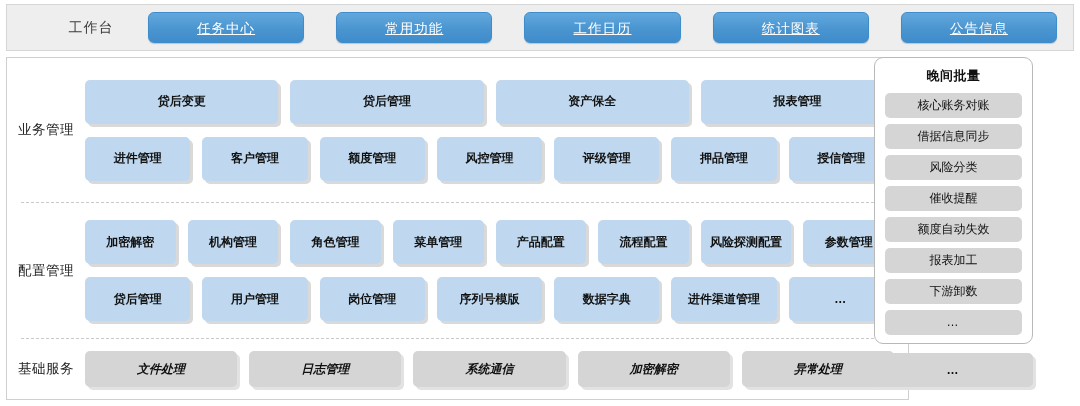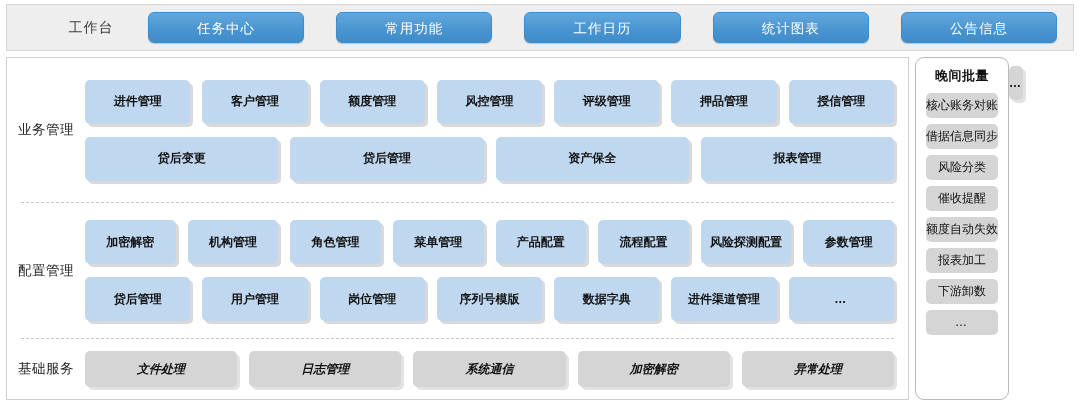--- a/index.html
+++ b/index.html
@@ -32,20 +32,21 @@
     height:31px;line-height:31px;
     border-radius:6px;
     text-align:center;
     color:#ffffff;font-size:13.5px;
     letter-spacing:1px;
     background:linear-gradient(180deg,#62a8dd 0%,#4a95d0 55%,#3f8ccb 100%);
     box-shadow:0 1px 1px rgba(0,0,0,.18);
     border:1px solid #3f8ccb;
     box-sizing:border-box;
     cursor:pointer;
+    text-decoration:underline;
   }
 
   
   .frame{
     position:absolute;left:6px;top:57px;width:903px;height:343px;
     border:1px solid #cfcfcf;background:#ffffff;box-sizing:border-box;
   }
   .band{
     display:flex;align-items:center;
     box-sizing:border-box;
@@ -80,23 +81,23 @@
     box-shadow:3px 3px 0 0 #d9d9d9;
     cursor:pointer;
   }
   .tile.blue{background:#bfd8ef;}
   .tile.grey{background:#d5d5d5;}
   .tile.wide{height:44px;}
   .row.base-row .tile{height:36px;box-shadow:3px 3px 0 0 #e2e2e2;font-style:italic;}
 
   
   .rightcol{
-    position:absolute;left:915px;top:57px;width:159px;height:343px;
-    box-sizing:border-box;
-    display:flex;
+    position:absolute;left:874px;top:57px;width:159px;height:343px;
+    box-sizing:border-box;
+    display:flex;flex-direction:column;
   }
   .batch-card{
     border:1px solid #b9b9b9;border-radius:9px;
     background:#ffffff;
     padding:6px 10px 8px 10px;
     box-sizing:border-box;
     display:flex;flex-direction:column;gap:6px;
   }
   .batch-title{
     text-align:center;font-size:13px;font-weight:bold;color:#111111;
@@ -133,33 +134,33 @@
       <div class="tab">公告信息</div>
     </div>
   </div>
 
   <div class="frame">
 
     <div class="band biz">
       <div class="band-label">业务管理</div>
       <div class="band-rows">
         <div class="row">
+          <div class="tile blue wide">贷后变更</div>
+          <div class="tile blue wide">贷后管理</div>
+          <div class="tile blue wide">资产保全</div>
+          <div class="tile blue wide">报表管理</div>
+        </div>
+        <div class="row">
           <div class="tile blue">进件管理</div>
           <div class="tile blue">客户管理</div>
           <div class="tile blue">额度管理</div>
           <div class="tile blue">风控管理</div>
           <div class="tile blue">评级管理</div>
           <div class="tile blue">押品管理</div>
           <div class="tile blue">授信管理</div>
-        </div>
-        <div class="row">
-          <div class="tile blue wide">贷后变更</div>
-          <div class="tile blue wide">贷后管理</div>
-          <div class="tile blue wide">资产保全</div>
-          <div class="tile blue wide">报表管理</div>
         </div>
       </div>
     </div>
 
     <div class="divider"></div>
 
     <div class="band cfg">
       <div class="band-label">配置管理</div>
       <div class="band-rows">
         <div class="row">

